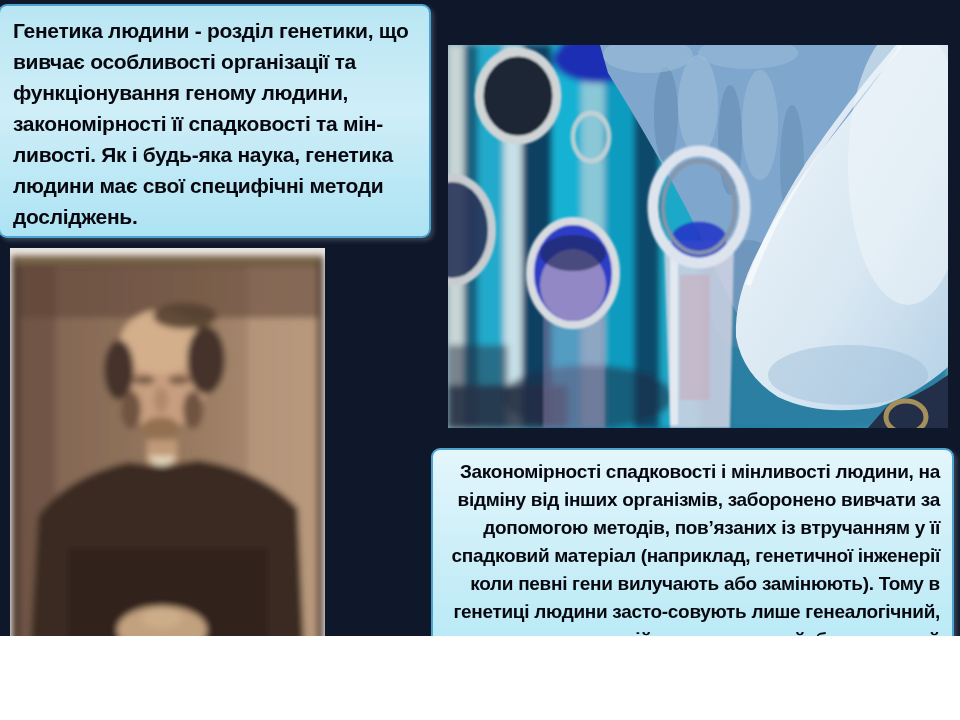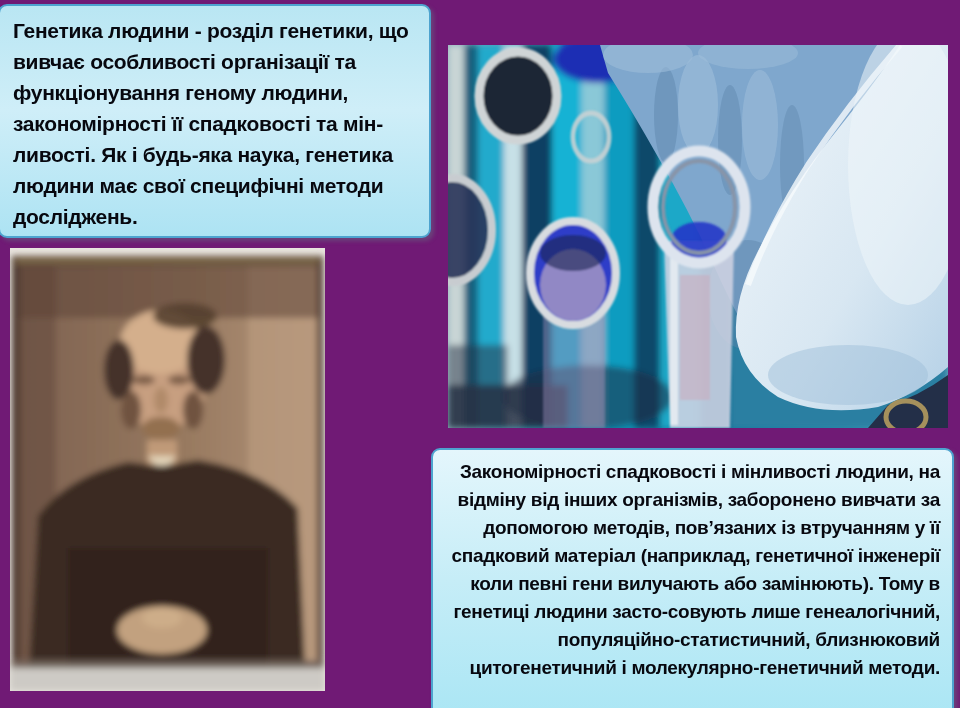--- a/index.html
+++ b/index.html
@@ -1,21 +1,21 @@
 <!DOCTYPE html>
 <html><head>
 <meta charset="utf-8">
 <style>
   html,body{margin:0;padding:0;}
   body{
     width:960px;height:720px;overflow:hidden;position:relative;
     background:#ffffff;
     font-family:"Liberation Sans","DejaVu Sans",sans-serif;
   }
-  .slide{position:absolute;left:0;top:0;width:960px;height:708px;overflow:hidden;background:#701a75;}
+  .slide{position:absolute;left:0;top:0;width:960px;height:636px;overflow:hidden;background:#0f172a;}
 
   .textbox{
     position:absolute;box-sizing:border-box;
     border:2px solid #4da3cf;border-radius:9px;
     box-shadow:3px 3px 4px rgba(100,115,128,0.45);
     overflow:hidden;
   }
   .textbox p{margin:0;font-weight:700;color:#07080f;letter-spacing:-0.3px;}
 
   .box1{

